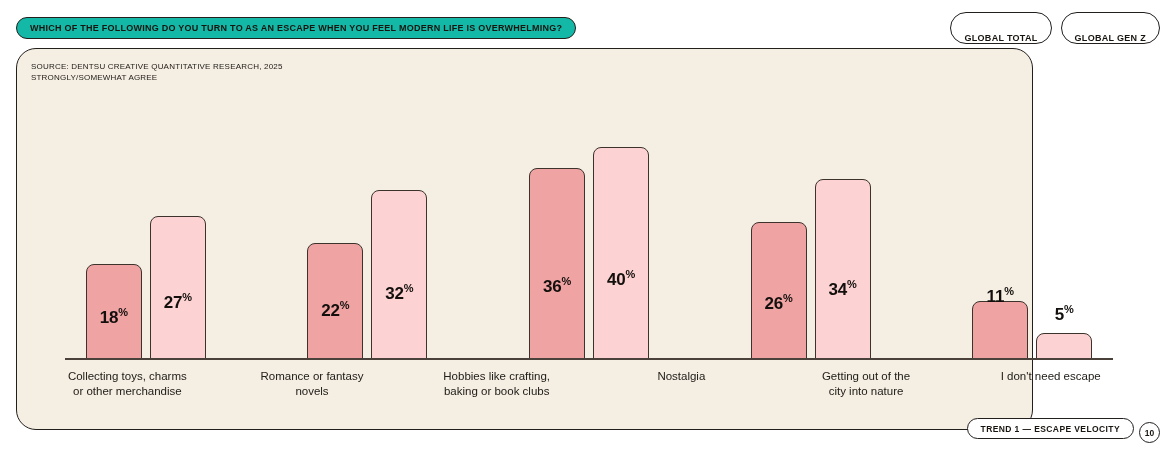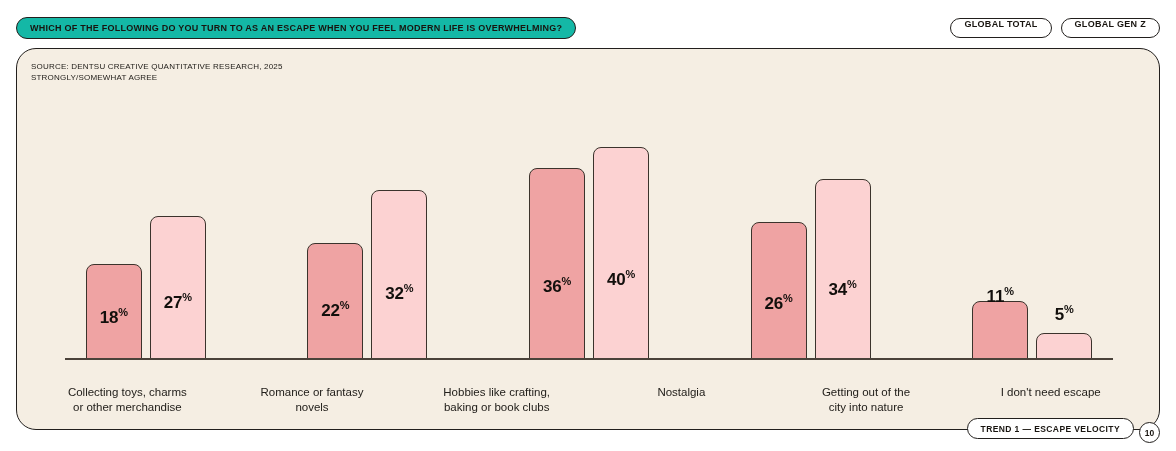--- a/index.html
+++ b/index.html
@@ -38,37 +38,37 @@
     color: #18140f;
     white-space: nowrap;
   }
   .legend {
     display: flex;
     align-items: center;
     gap: 9px;
   }
   .legend-pill {
     display: inline-flex;
-    align-items: flex-start;
-    height: 20px;
+    align-items: flex-end;
+    height: 32px;
     padding: 0 13px;
     border: 1.6px solid #221f1d;
     border-radius: 999px;
     font-size: 9px;
     font-weight: bold;
     letter-spacing: 0.3px;
     color: #18140f;
     white-space: nowrap;
   }
 
   
   .panel {
     position: absolute;
     left: 16px; top: 48px;
-    width: 1144px; height: 382px;
+    width: 1017px; height: 382px;
     background: #f5eee3;
     border: 1.6px solid #221f1d;
     border-radius: 20px;
   }
   .source {
     position: absolute;
     left: 14px; top: 12px;
     font-size: 8px;
     line-height: 11px;
     letter-spacing: 0.2px;
@@ -143,21 +143,20 @@
     width: 1108px;
     display: flex;
   }
   .cat {
     flex: 1 1 0;
     text-align: center;
     font-size: 11.5px;
     line-height: 15px;
     color: #23201c;
     white-space: pre-line;
-    margin-top: 16px;
   }
 
   
   .footer {
     position: absolute;
     right: 16px; bottom: 8px;
     display: flex;
     align-items: center;
     gap: 5px;
   }

